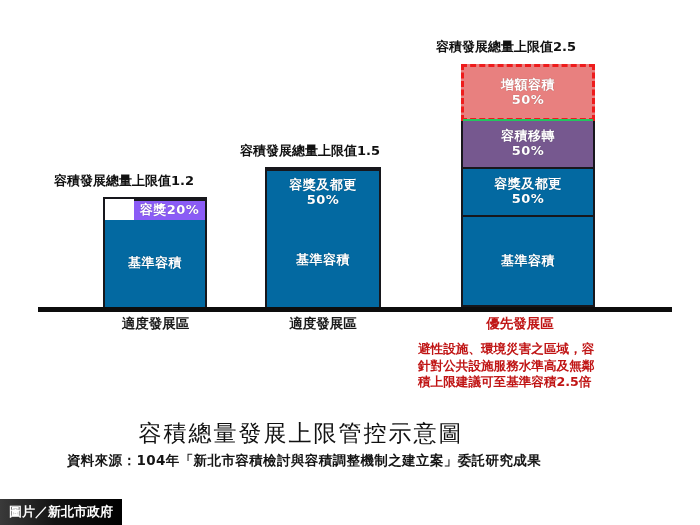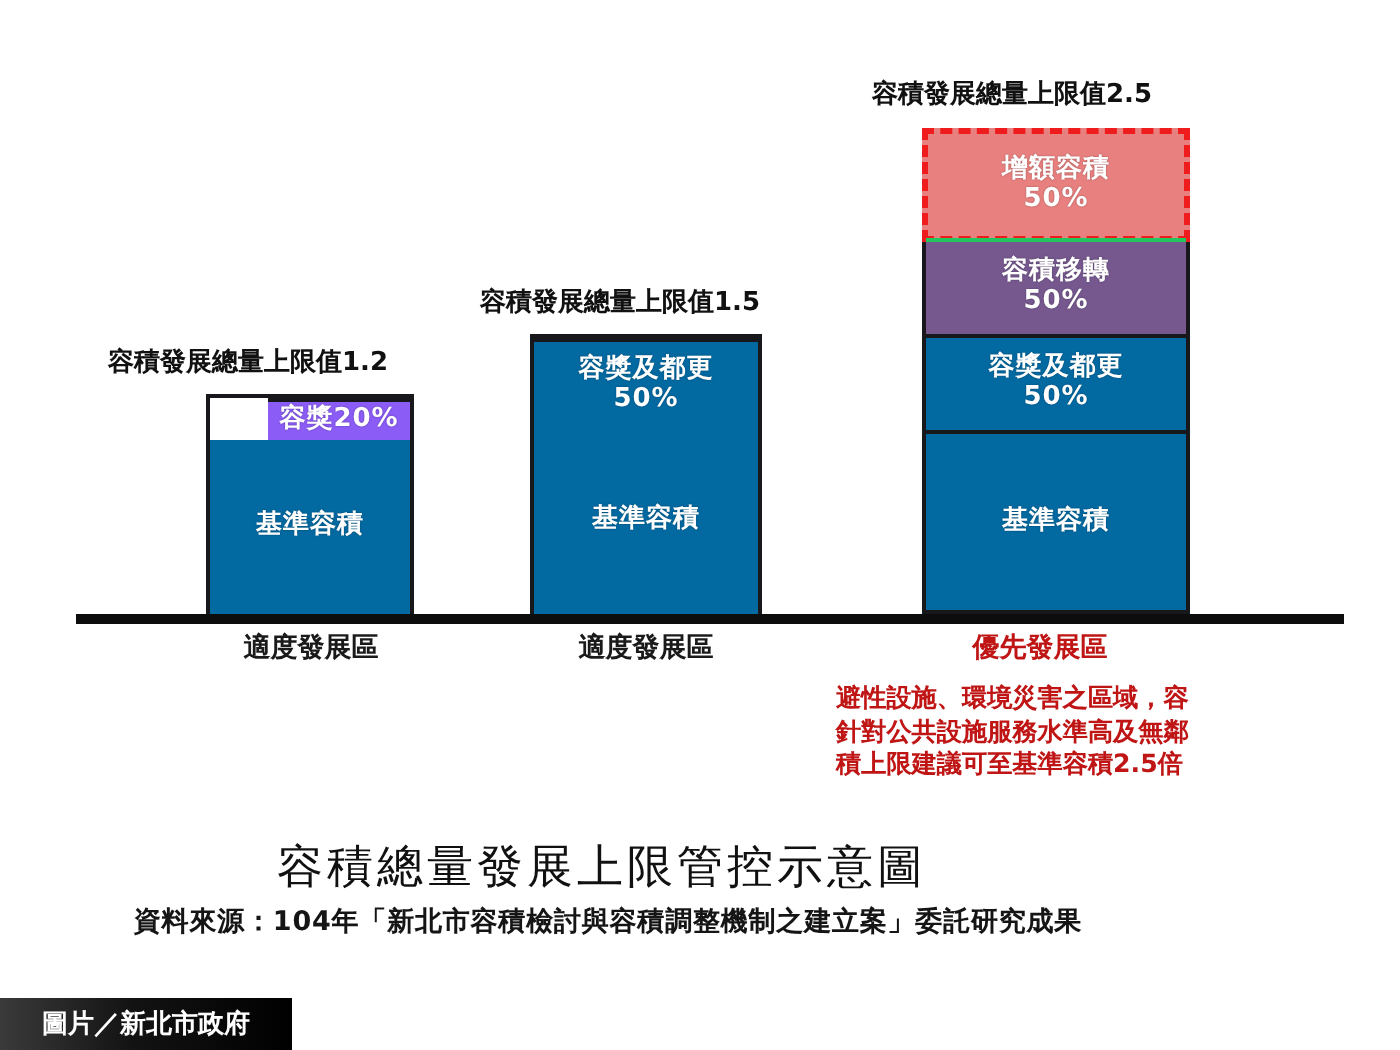--- a/index.html
+++ b/index.html
@@ -121,21 +121,21 @@
     font-weight: bold;
     color: #151515;
     letter-spacing: .4px;
   }
 
   
   .watermark {
     position: absolute;
     left: 0;
     bottom: 0;
-    width: 146px;
+    width: 122px;
     height: 26px;
     background: linear-gradient(to right, #3a3a3a 0%, #131313 45%, #000000 100%);
     display: flex;
     align-items: center;
     justify-content: center;
   }
   .watermark span {
     color: #ffffff;
     font-size: 13px;
     font-weight: bold;

